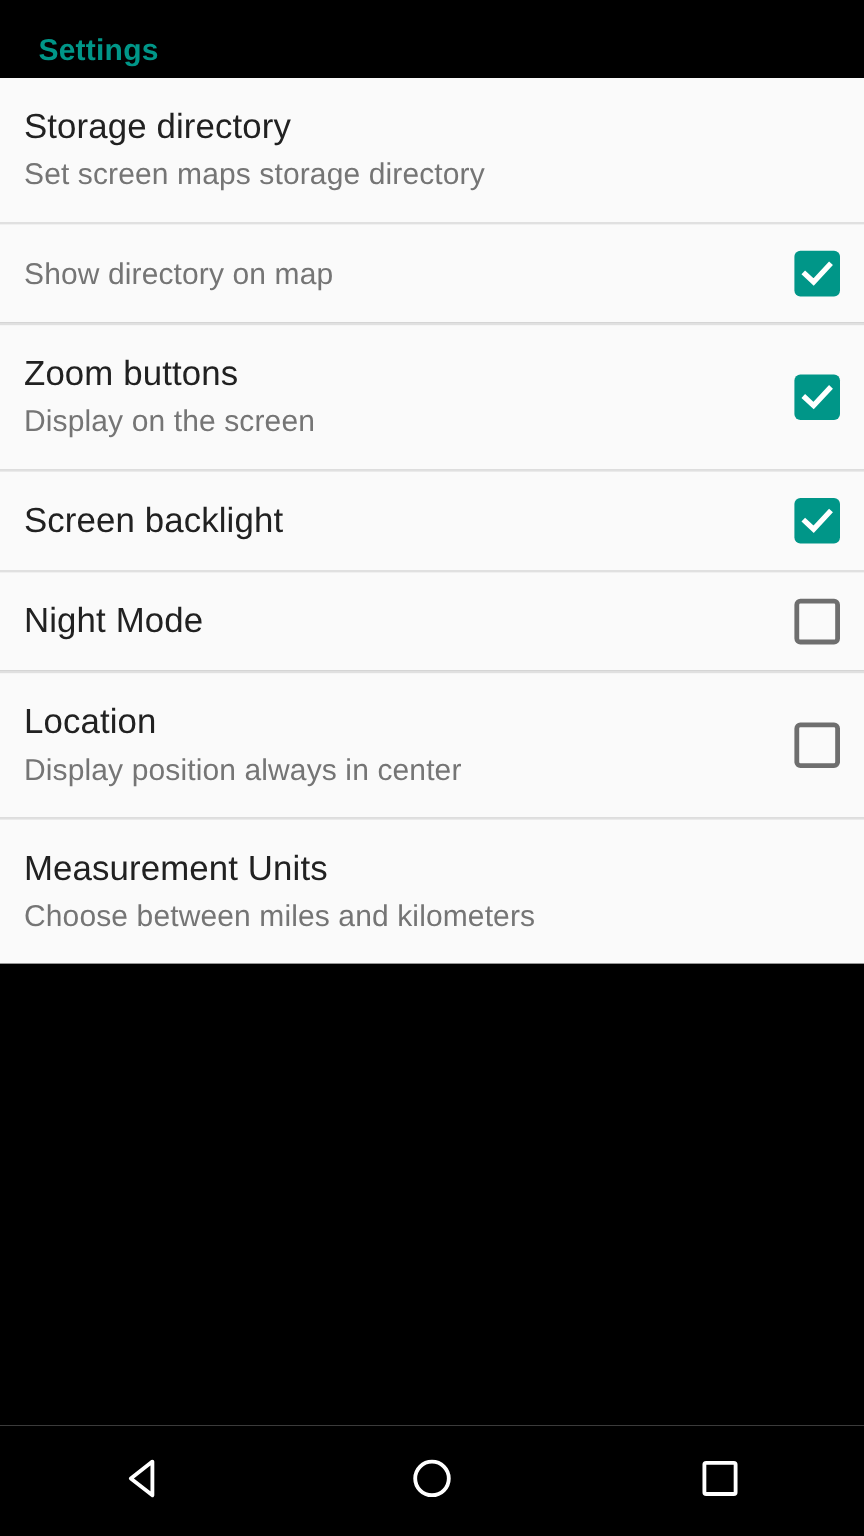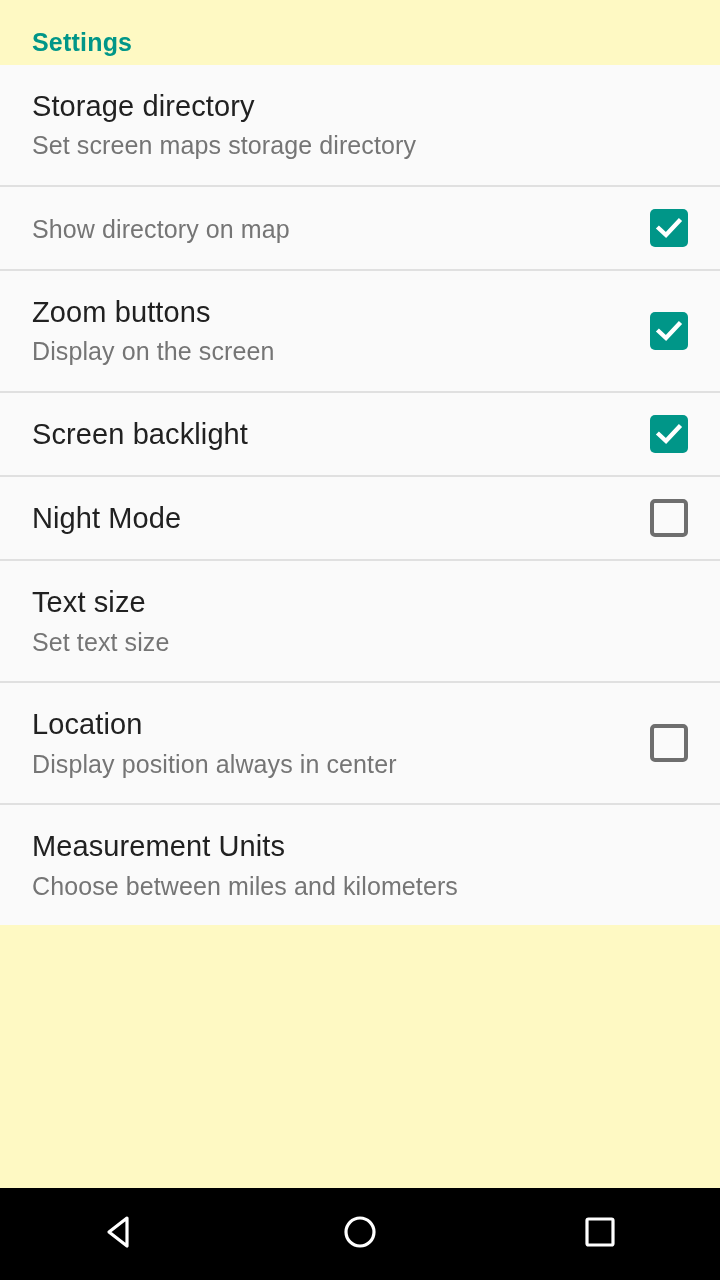--- a/index.html
+++ b/index.html
@@ -21,39 +21,39 @@
     display:flex;
     flex-direction:column;
   }
 
   
   .pref-list {
     position:relative;
     width:100%;
     height:1188px;
     overflow:hidden;
-    background:#fef9c3;
+    background:#000000;
   }
 
   
   .category-header {
     padding:30px 32px 10px 32px;
     font-size:25px;
     font-weight:bold;
     color:#009688;
     letter-spacing:0.2px;
     line-height:1;
   }
 
   
   .pref-row {
     display:flex;
     align-items:center;
     width:100%;
-    padding:0 32px;
+    padding:0 20px;
     background:#fafafa;
     position:relative;
   }
 
   .pref-row.divided {
     border-top:2px solid #e0e0e0;
   }
 
   .pref-text {
     flex:1 1 auto;
@@ -187,27 +187,20 @@
       <div class="pref-row divided">
         <div class="pref-text">
           <div class="pref-title">Night Mode</div>
         </div>
         <div class="pref-widget">
           <span class="checkbox unchecked"></span>
         </div>
       </div>
       <div class="pref-row divided">
         <div class="pref-text">
-          <div class="pref-title">Text size</div>
-          <div class="pref-summary">Set text size</div>
-        </div>
-        <div class="pref-widget none"></div>
-      </div>
-      <div class="pref-row divided">
-        <div class="pref-text">
           <div class="pref-title">Location</div>
           <div class="pref-summary">Display position always in center</div>
         </div>
         <div class="pref-widget">
           <span class="checkbox unchecked"></span>
         </div>
       </div>
       <div class="pref-row divided">
         <div class="pref-text">
           <div class="pref-title">Measurement Units</div>

